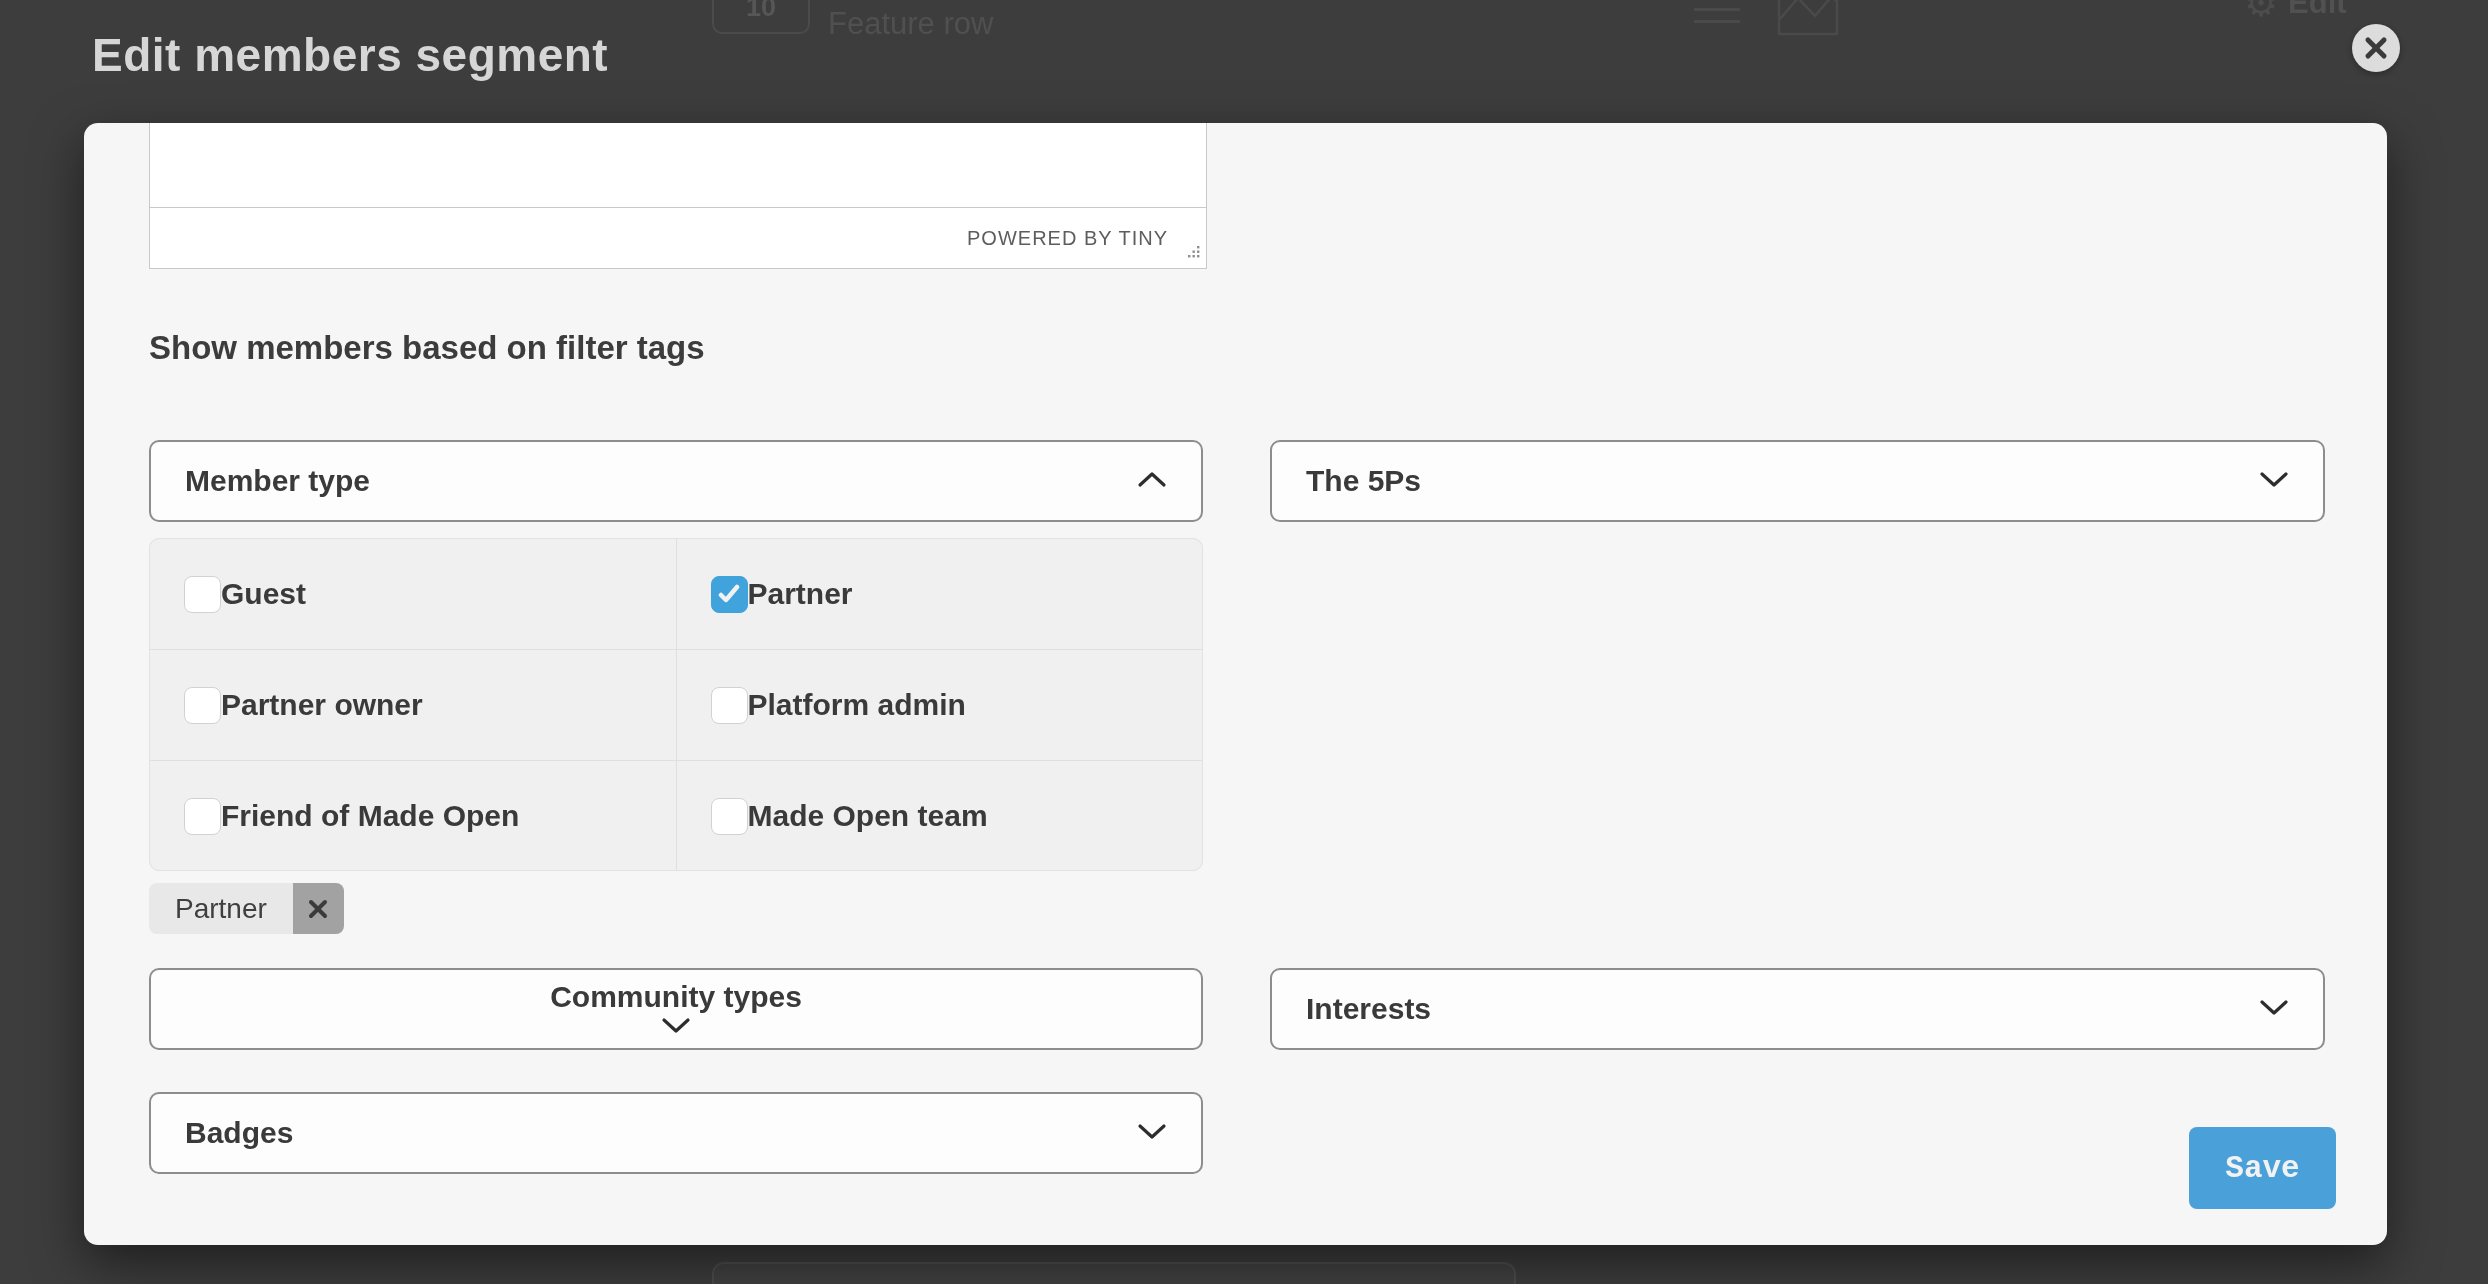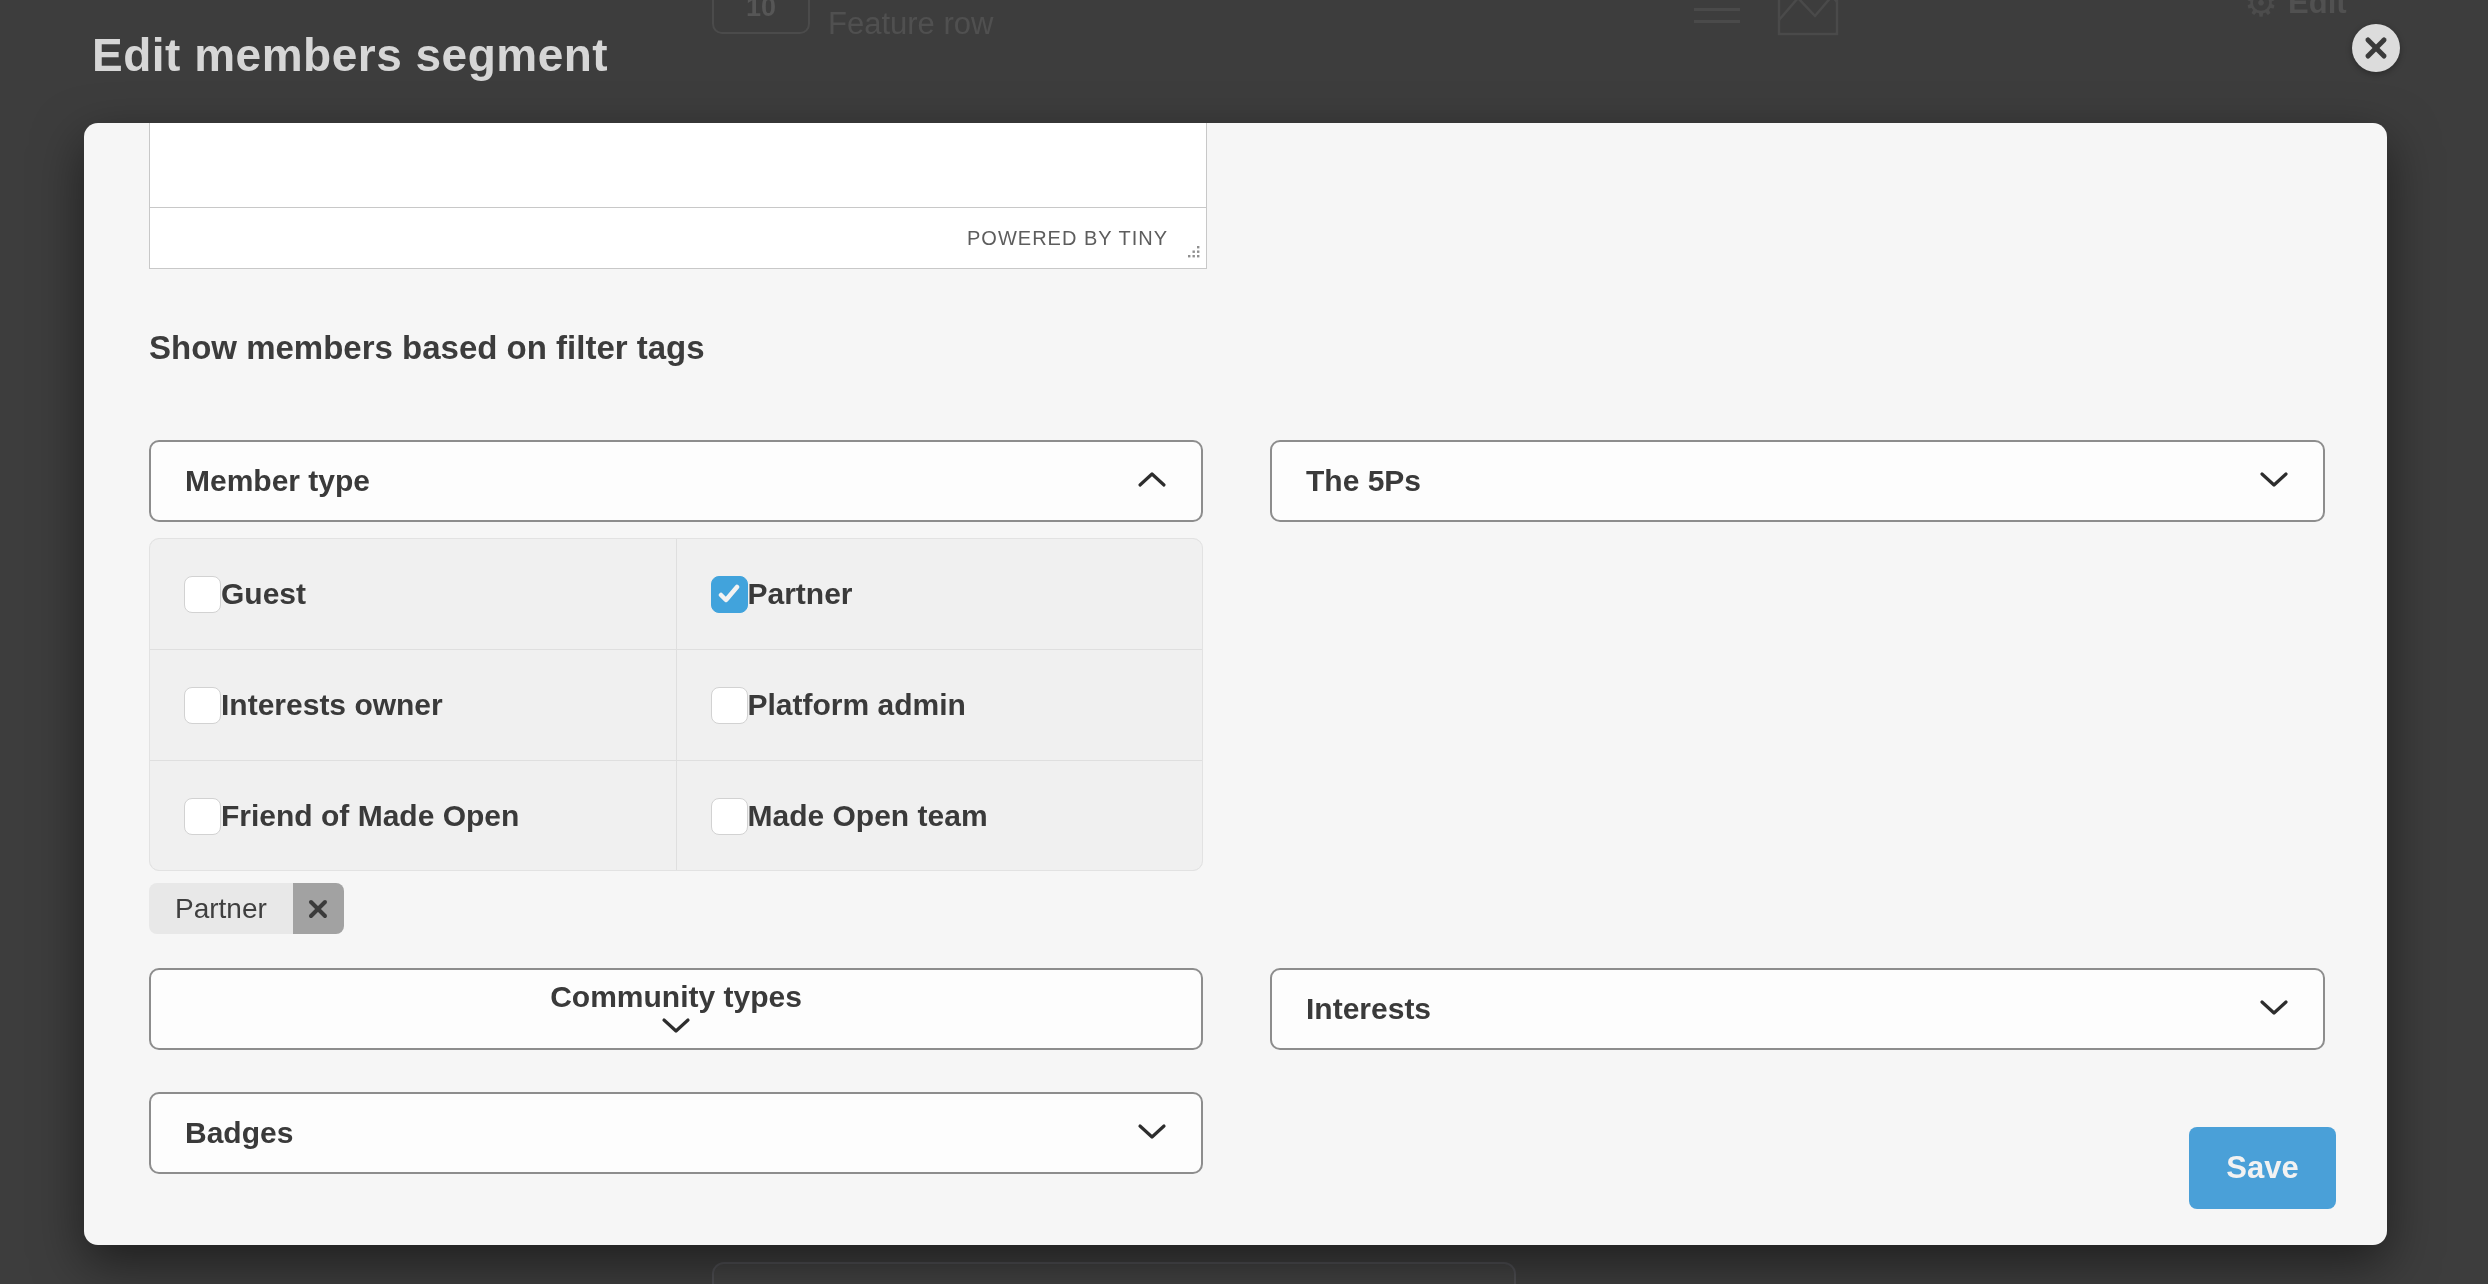--- a/index.html
+++ b/index.html
@@ -74,21 +74,21 @@
        border-radius:8px;overflow:hidden;}
   .tag-text{background:#e8e8e8;display:flex;align-items:center;padding:0 26px;
             font-size:28px;color:#3f3f3f;}
   .tag-close{background:#a2a2a2;width:51px;display:flex;align-items:center;
              justify-content:center;cursor:pointer;}
 
   
   .save-btn{position:absolute;left:2105px;top:1004px;width:147px;height:82px;
             background:#4aa0d8;border-radius:8px;border:none;display:flex;
             align-items:center;justify-content:center;font-size:31px;font-weight:bold;
-            color:#f2f2f2;cursor:pointer;font-family:Liberation Sans, sans-serif;}
+            color:#f2f2f2;cursor:pointer;font-family:Liberation Mono, monospace;}
 </style>
 </head>
 <body>
 
 <div class="page">
 
   <div class="bg-el bg-feature-box">
     <span>10</span>
   </div>
   <div class="bg-el bg-feature-label">Feature row</div>
@@ -172,21 +172,21 @@
               <polyline points="3,11 8,16 19,3" fill="none" stroke="#f2f2f2" stroke-width="4.5" stroke-linecap="round" stroke-linejoin="round"></polyline>
             </svg>
         </span>
         <span class="cb-label">Partner</span>
       </div>
 
       <div class="cb-cell">
         <span class="cb-box">
           
         </span>
-        <span class="cb-label">Interests owner</span>
+        <span class="cb-label">Partner owner</span>
       </div>
 
       <div class="cb-cell">
         <span class="cb-box">
           
         </span>
         <span class="cb-label">Platform admin</span>
       </div>
 
       <div class="cb-cell">

